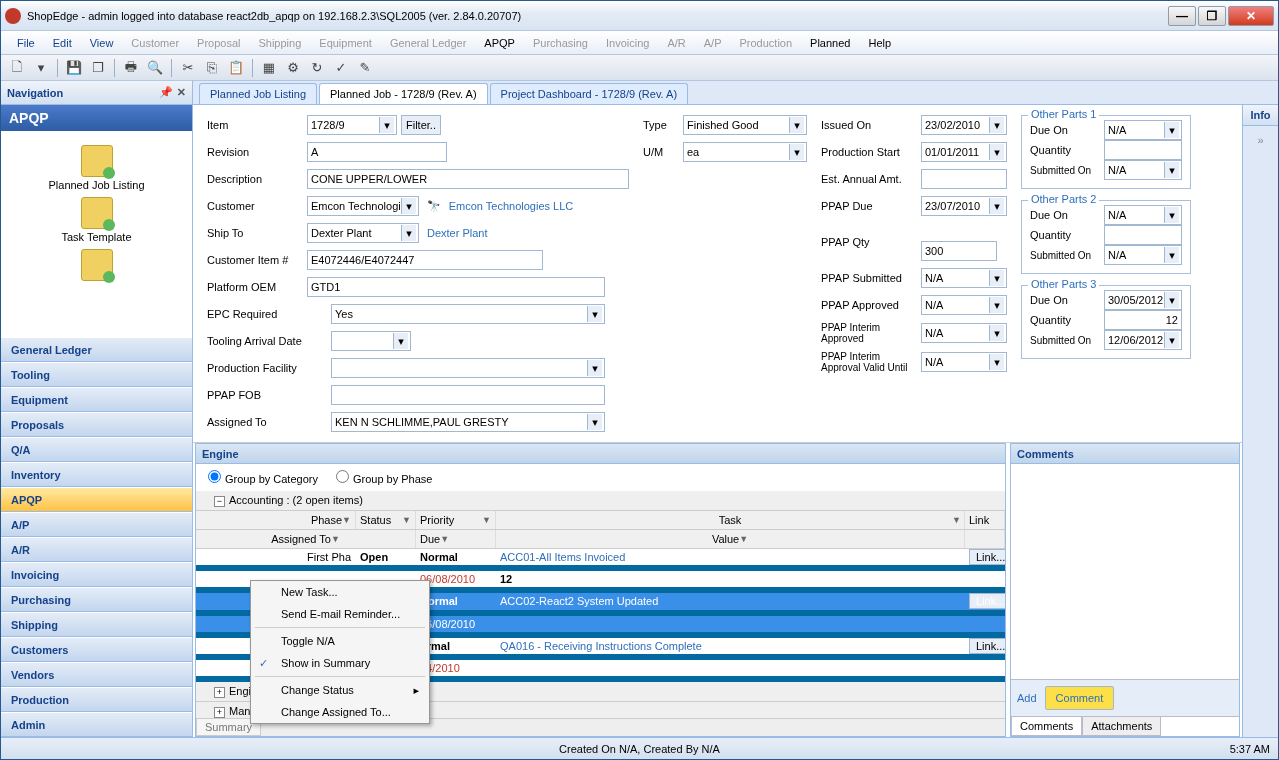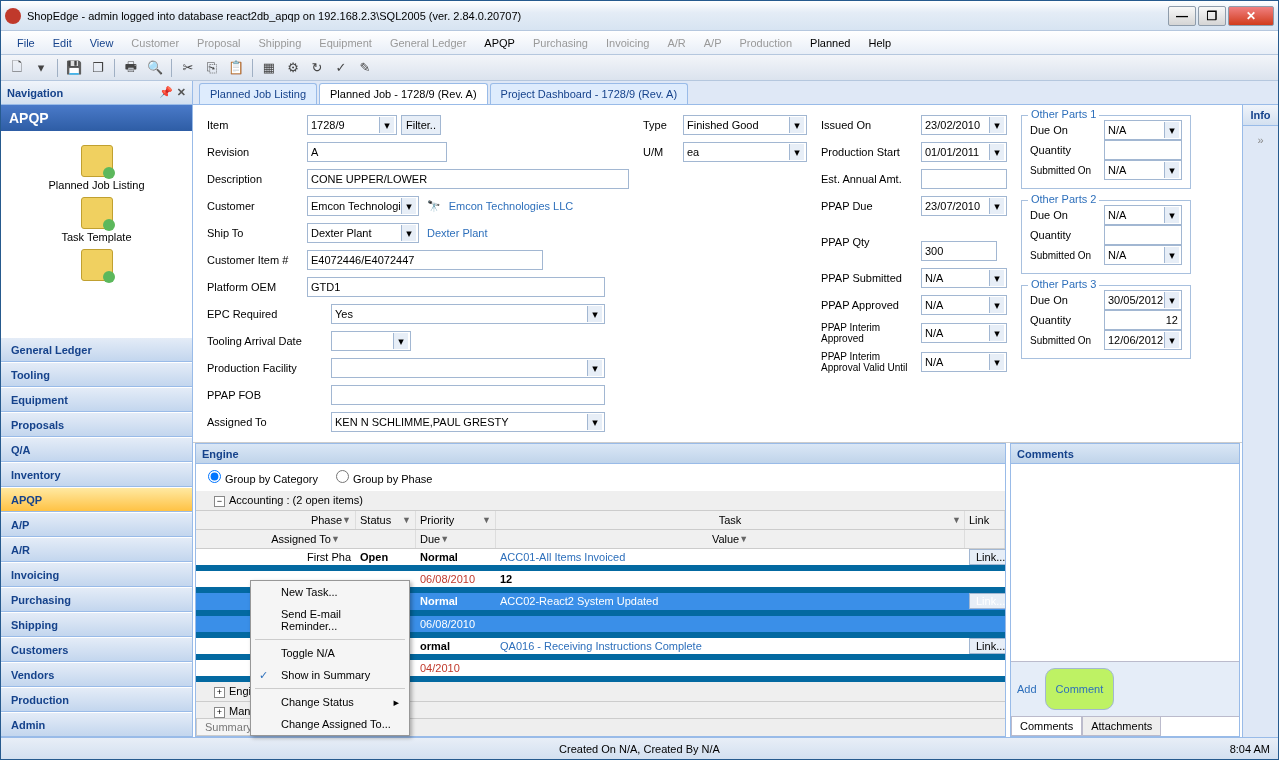--- a/index.html
+++ b/index.html
@@ -51,30 +51,30 @@
 .radio-row{padding:6px 12px;display:flex;gap:18px;align-items:center}
 .grid{flex:1;overflow:auto;position:relative}
 .grid-group{background:#efefef;padding:3px 18px;border-bottom:1px solid #ccc;font-weight:normal}
 .grid-header{display:flex;background:#f0f0f0;border-bottom:1px solid #ccc}
 .grid-hcell{padding:3px 4px;border-right:1px solid #ddd;display:flex;justify-content:space-between;align-items:center}
 .filter-icon{color:#666;font-size:9px}
 .grid-row{display:flex;border-bottom:6px solid #0369a1}
 .grid-row.sel{background:#3a8fe8;color:#fff}
 .grid-cell{padding:2px 4px;border-right:1px solid transparent}
 .link-btn{border:1px solid #a2b7d2;background:#e7eef7;padding:1px 6px;cursor:pointer;font-size:11px}
-.context-menu{position:absolute;left:250px;top:580px;width:160px;background:#f5f5f5;border:1px solid #979797;box-shadow:2px 2px 4px rgba(0,0,0,.3);z-index:100}
+.context-menu{position:absolute;left:250px;top:580px;width:180px;background:#f5f5f5;border:1px solid #979797;box-shadow:2px 2px 4px rgba(0,0,0,.3);z-index:100}
 .ctx-item{padding:5px 10px 5px 30px;cursor:pointer}
 .ctx-sep{height:1px;background:#ccc;margin:2px 4px}
 .ctx-check{position:absolute;left:8px;color:#2d6fbb}
 .ctx-arrow{float:right}
 .comments-panel{width:230px;display:flex;flex-direction:column;border:1px solid #99bbe8;margin:0 2px;background:#fff}
 .comments-body{flex:1}
 .comments-footer{padding:6px;display:flex;gap:8px;align-items:center;background:#e5edf8;border-top:1px solid #bbc}
 .comment-link{color:#2d6fbb;cursor:pointer}
-.comment-btn{border:1px solid #a2b7d2;background:#bef264;padding:14px 10px;border-radius:10px;color:#2d6fbb;cursor:pointer}
+.comment-btn{border:1px solid #a2b7d2;background:#fde047;padding:5px 10px;border-radius:2px;color:#2d6fbb;cursor:pointer}
 .comment-tabs{display:flex;border-top:1px solid #bbc}
 .comment-tab{padding:3px 8px;border:1px solid #bbc;border-top:none;background:#eee;cursor:pointer}
 .comment-tab.active{background:#fff}
 .statusbar{height:22px;background:linear-gradient(to bottom,#e8eef7,#d3e0f0);border-top:1px solid #99bbe8;display:flex;align-items:center;padding:0 8px;justify-content:space-between}
 .status-center{position:absolute;left:50%;transform:translateX(-50%)}
 .info-panel{width:36px;background:#dfe8f6;border-left:1px solid #99bbe8;display:flex;flex-direction:column;align-items:center}
 .info-label{writing-mode:horizontal-tb;padding:4px;font-weight:bold;color:#15428b;border-bottom:1px solid #99bbe8;width:100%;text-align:center;background:linear-gradient(to bottom,#f0f4fa,#d3e0f0)}
 input[type=radio]{margin-right:4px}
 .grid-subheader{display:flex;background:#f0f0f0;border-bottom:1px solid #ccc}
 .bottom-tabs{display:flex;border-top:1px solid #ccc;background:#eee}
@@ -504,21 +504,21 @@
           <div class="info-label">Info</div>
           <div style="flex:1;display:flex;align-items:flex-start;justify-content:center;padding-top:8px;color:#888">»</div>
         </div>
       </div>
     </div>
   </div>
 
   <div class="statusbar">
     <span></span>
     <span class="status-center">Created On N/A, Created By N/A</span>
-    <span>8:04 AM</span>
+    <span>5:37 AM</span>
   </div>
 </div>
 
 <div class="context-menu" id="context-menu">
     <div class="ctx-item" style="position: relative;">New Task...</div>
     <div class="ctx-item" style="position: relative;">Send E-mail Reminder...</div>
     <div class="ctx-sep"></div>
     <div class="ctx-item" style="position: relative;">Toggle N/A</div>
     <div class="ctx-item" style="position: relative;"><span class="ctx-check">✓</span>Show in Summary</div>
     <div class="ctx-sep"></div>

